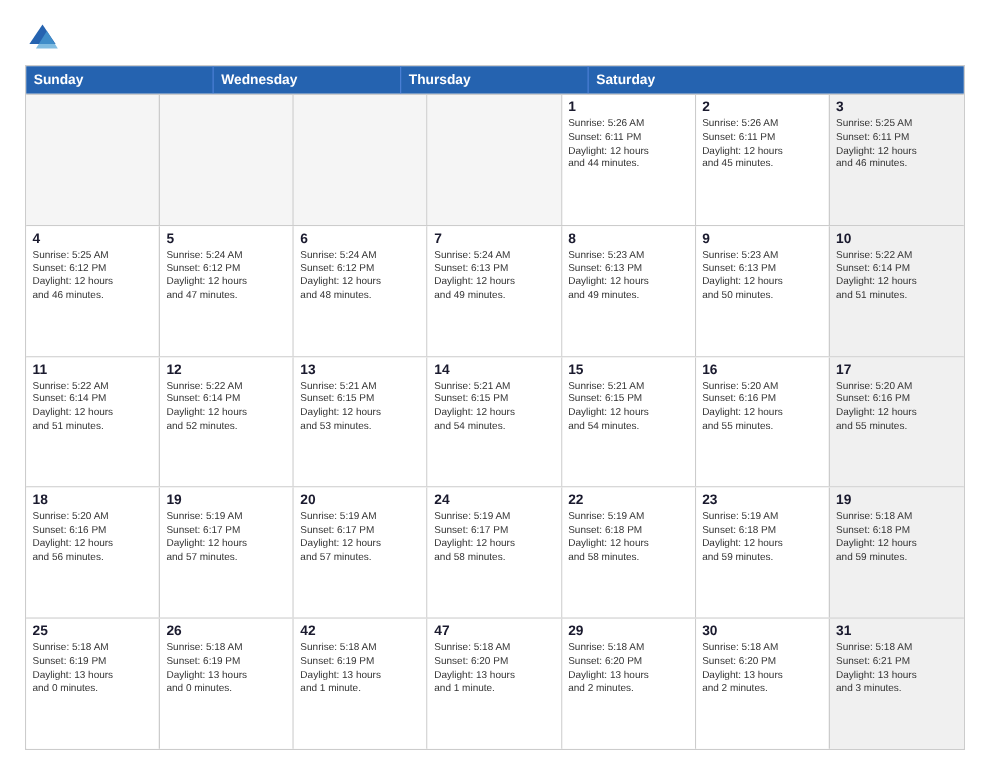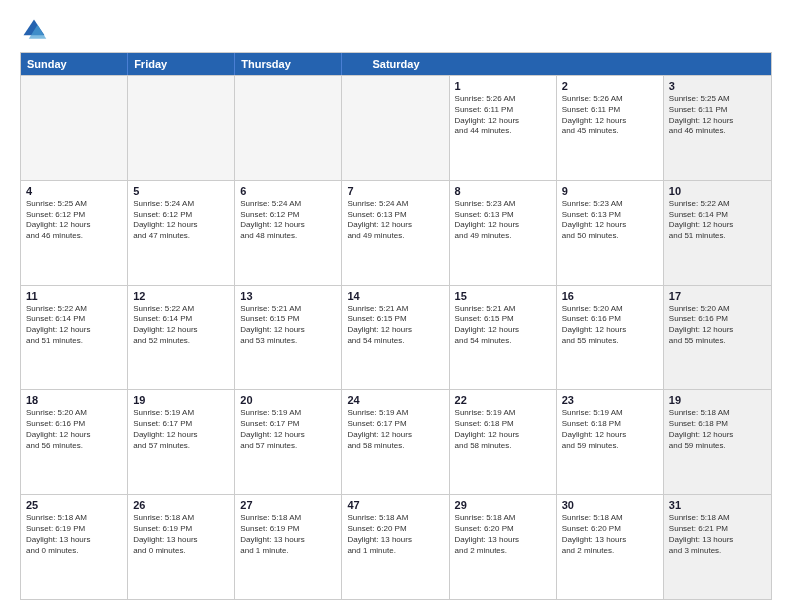--- a/index.html
+++ b/index.html
@@ -62,32 +62,32 @@
       margin-top: 2px;
     }
     .calendar {
       flex: 1;
       display: flex;
       flex-direction: column;
       border: 1px solid #ccc;
     }
     .cal-header-row {
       display: grid;
-      grid-template-columns: repeat(7, 1fr);
+      grid-template-columns: repeat(5, 1fr);
       background: #2563b0;
     }
     .cal-header-cell {
       color: #fff;
       font-size: 11px;
       font-weight: bold;
       padding: 5px 6px;
       border-right: 1px solid #4a7fd4;
       text-align: left;
     }
-    .cal-header-cell:last-child { border-right: none; text-align: center; }
+    .cal-header-cell:last-child { border-right: none; }
     .cal-body {
       flex: 1;
       display: flex;
       flex-direction: column;
     }
     .cal-week {
       display: grid;
       grid-template-columns: repeat(7, 1fr);
       flex: 1;
       border-top: 1px solid #ccc;
@@ -134,21 +134,21 @@
     </div>
     <div class="title-block">
       <div class="main-title"></div>
       <div class="subtitle"></div>
     </div>
   </div>
 
   <div class="calendar">
     <div class="cal-header-row">
     <div class="cal-header-cell">Sunday</div>
-        <div class="cal-header-cell">Friday</div>
+        <div class="cal-header-cell">Wednesday</div>
         <div class="cal-header-cell">Thursday</div>
         <div class="cal-header-cell">Saturday</div>
       </div>
     <div class="cal-body">
     <div class="cal-week">
           <div class="cal-cell empty"></div>
           <div class="cal-cell empty"></div>
           <div class="cal-cell empty"></div>
           <div class="cal-cell empty"></div>
           <div class="cal-cell">
@@ -335,21 +335,21 @@
 and 0 minutes.</div>
           </div>
           <div class="cal-cell">
             <span class="day-num">26</span>
             <div class="cell-text" style="white-space: pre-line;">Sunrise: 5:18 AM
 Sunset: 6:19 PM
 Daylight: 13 hours
 and 0 minutes.</div>
           </div>
           <div class="cal-cell">
-            <span class="day-num">27</span>
+            <span class="day-num">42</span>
             <div class="cell-text" style="white-space: pre-line;">Sunrise: 5:18 AM
 Sunset: 6:19 PM
 Daylight: 13 hours
 and 1 minute.</div>
           </div>
           <div class="cal-cell">
             <span class="day-num">47</span>
             <div class="cell-text" style="white-space: pre-line;">Sunrise: 5:18 AM
 Sunset: 6:20 PM
 Daylight: 13 hours

